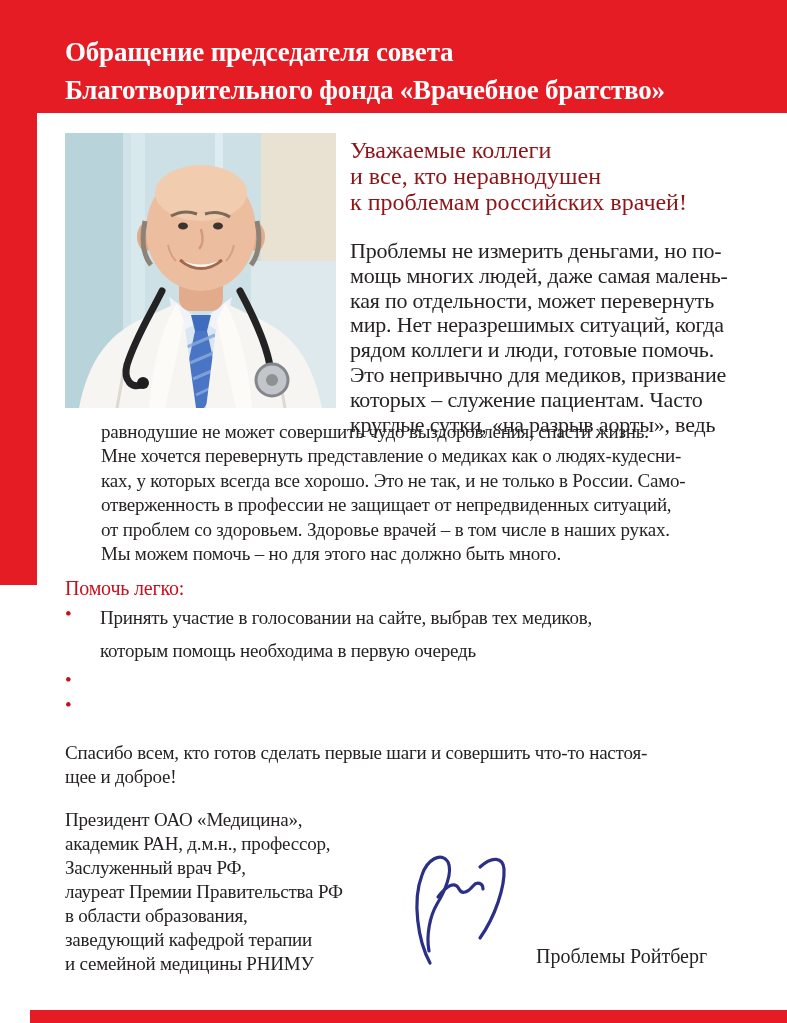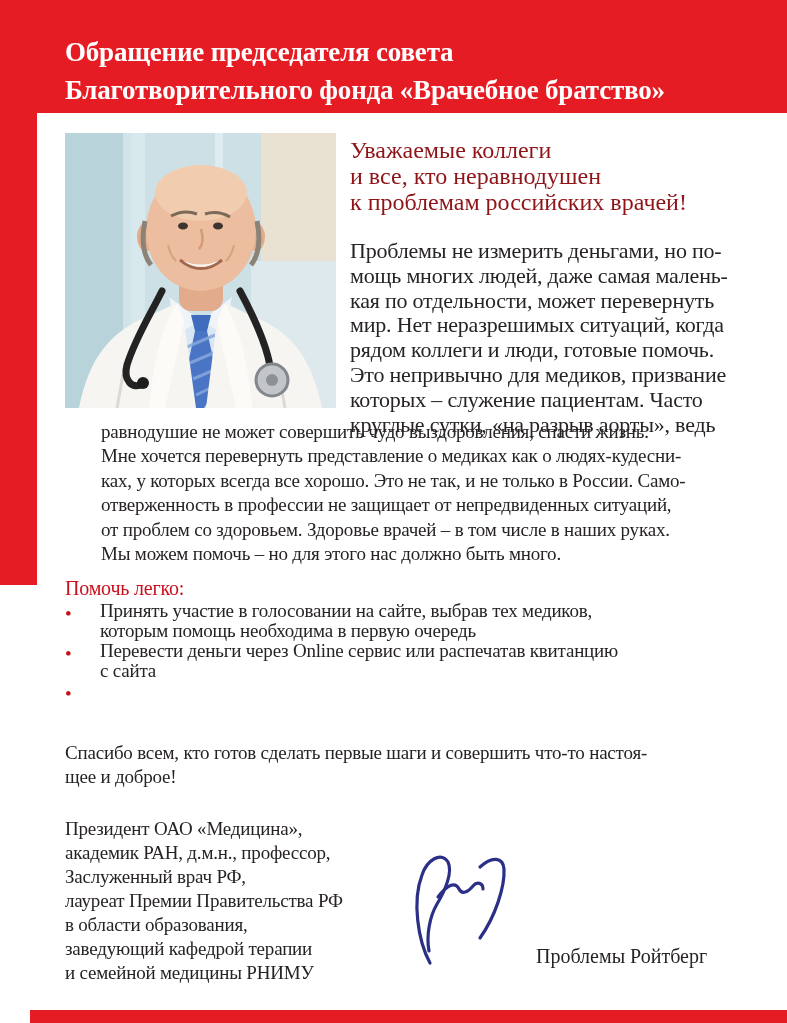--- a/index.html
+++ b/index.html
@@ -40,29 +40,29 @@
     left:65px;top:577px;
     font-size:20px;font-weight:normal;color:var(--accent-red);letter-spacing:-0.2px;
   }
   .bullet-list{left:65px;top:601px;width:710px;}
   .bullet-item{display:flex;align-items:flex-start;}
   .bullet-marker{
     width:35px;flex:0 0 35px;color:var(--accent-red);
     font-size:19px;line-height:23.6px;padding-top:1px;
   }
   .bullet-text{
-    font-size:19px;line-height:20px;letter-spacing:-0.2px;color:var(--text-col);
+    font-size:19px;line-height:33px;letter-spacing:-0.2px;color:var(--text-col);
   }
   .closing{
     left:65px;top:741px;width:710px;
     font-size:19px;line-height:24px;letter-spacing:-0.2px;color:var(--text-col);
   }
   .sig-titles{
     left:65px;top:808px;width:360px;
-    font-size:19px;line-height:24px;letter-spacing:-0.2px;color:var(--text-col);margin-top:9px;
+    font-size:19px;line-height:24px;letter-spacing:-0.2px;color:var(--text-col);
   }
   .sig-scribble{left:400px;top:843px;width:115px;height:125px;}
   .sig-name{
     left:536px;top:945px;font-size:20px;color:var(--text-col);letter-spacing:0;
   }
 </style>
 </head>
 <body>
 
 <div class="abs left-stripe"></div>
@@ -152,22 +152,20 @@
 <div class="abs help-heading">Помочь легко:</div>
 
 <div class="abs bullet-list">
   <div class="bullet-item">
     <span class="bullet-marker">•</span>
     <span class="bullet-text lines">Принять участие в голосовании на сайте, выбрав тех медиков,
 которым помощь необходима в первую очередь</span>
   </div>
   <div class="bullet-item">
     <span class="bullet-marker">•</span>
-    <span class="bullet-text lines">Перевести деньги через Online сервис или распечатав квитанцию
-с сайта</span>
   </div>
   <div class="bullet-item">
     <span class="bullet-marker">•</span>
   </div>
 </div>
 
 <div class="abs closing lines">Спасибо всем, кто готов сделать первые шаги и совершить что-то настоя-
 щее и доброе!</div>
 
 <div class="abs sig-titles lines">Президент ОАО «Медицина»,

